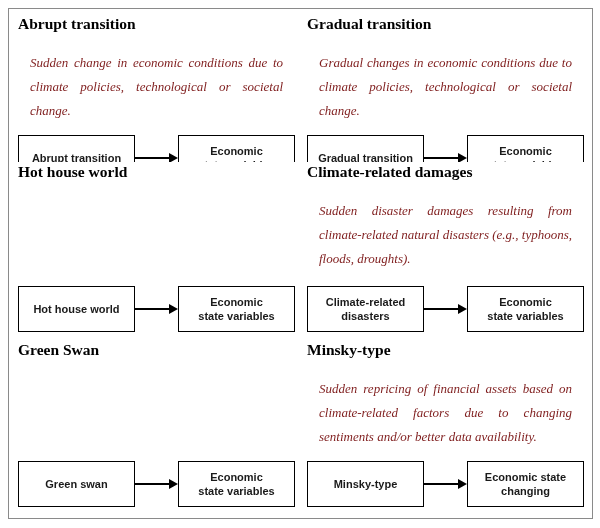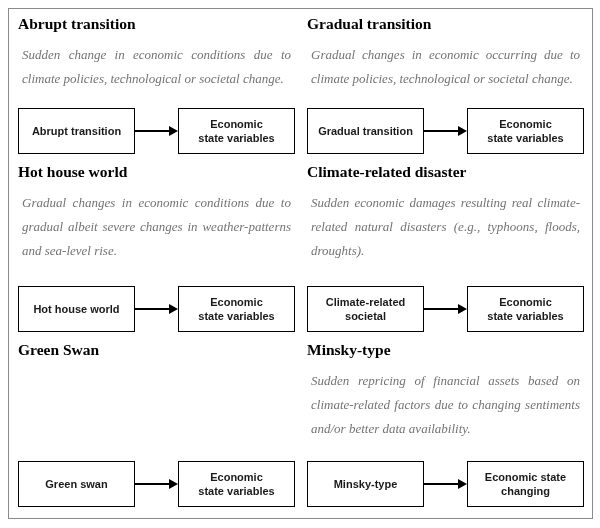--- a/index.html
+++ b/index.html
@@ -40,22 +40,22 @@
     font-size: 15.5px;
     line-height: 20px;
     color: #000000;
     margin: 0 0 5px 0;
   }
   .panel-desc {
     font-family: "Liberation Serif", serif;
     font-style: italic;
     font-size: 13px;
     line-height: 24px;
-    color: #737373;
-    margin: 4px;
+    color: #7f1d1d;
+    margin: 12px;
     text-align: justify;
   }
   .diagram {
     display: flex;
     align-items: center;
     margin-top: auto;
     margin-bottom: 8px;
   }
   .grid > .panel:nth-child(n+5) .diagram { margin-bottom: 2px; }
   .node {
@@ -117,63 +117,62 @@
         </div>
         <div class="node">
           <span>Economic</span>
           <span>state variables</span>
         </div>
       </div>
     </section>
 
     <section class="panel">
       <h2 class="panel-title">Gradual transition</h2>
-      <p class="panel-desc">Gradual changes in economic occurring due to climate policies, technological or societal change.</p>
+      <p class="panel-desc">Gradual changes in economic conditions due to climate policies, technological or societal change.</p>
       <div class="diagram">
         <div class="node">
           <span>Gradual transition</span>
 
         </div>
         <div class="arrow">
           <div class="arrow-line"></div>
           <div class="arrow-head"></div>
         </div>
         <div class="node">
           <span>Economic</span>
           <span>state variables</span>
         </div>
       </div>
     </section>
 
     <section class="panel">
       <h2 class="panel-title">Hot house world</h2>
-      <p class="panel-desc">Gradual changes in economic conditions due to gradual albeit severe changes in weather-patterns and sea-level rise.</p>
       <div class="diagram">
         <div class="node">
           <span>Hot house world</span>
 
         </div>
         <div class="arrow">
           <div class="arrow-line"></div>
           <div class="arrow-head"></div>
         </div>
         <div class="node">
           <span>Economic</span>
           <span>state variables</span>
         </div>
       </div>
     </section>
 
     <section class="panel">
-      <h2 class="panel-title">Climate-related disaster</h2>
-      <p class="panel-desc">Sudden economic damages resulting real climate-related natural disasters (e.g., typhoons, floods, droughts).</p>
+      <h2 class="panel-title">Climate-related damages</h2>
+      <p class="panel-desc">Sudden disaster damages resulting from climate-related natural disasters (e.g., typhoons, floods, droughts).</p>
       <div class="diagram">
         <div class="node">
           <span>Climate-related</span>
-          <span>societal</span>
+          <span>disasters</span>
         </div>
         <div class="arrow">
           <div class="arrow-line"></div>
           <div class="arrow-head"></div>
         </div>
         <div class="node">
           <span>Economic</span>
           <span>state variables</span>
         </div>
       </div>

